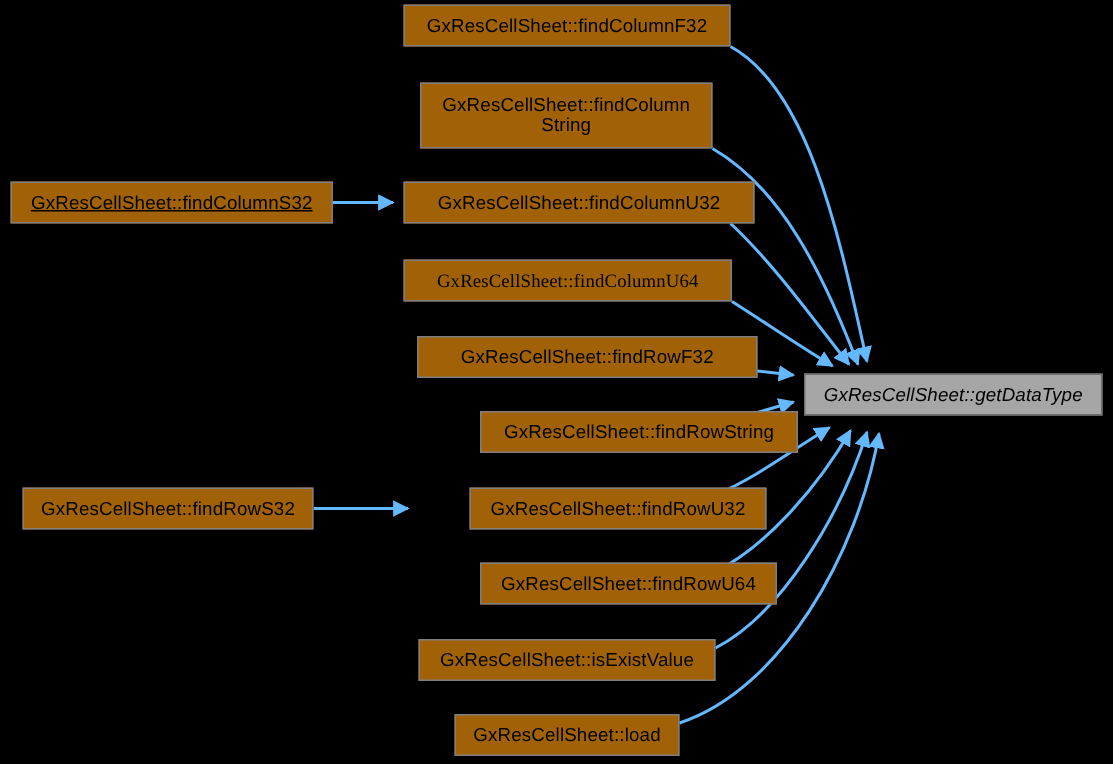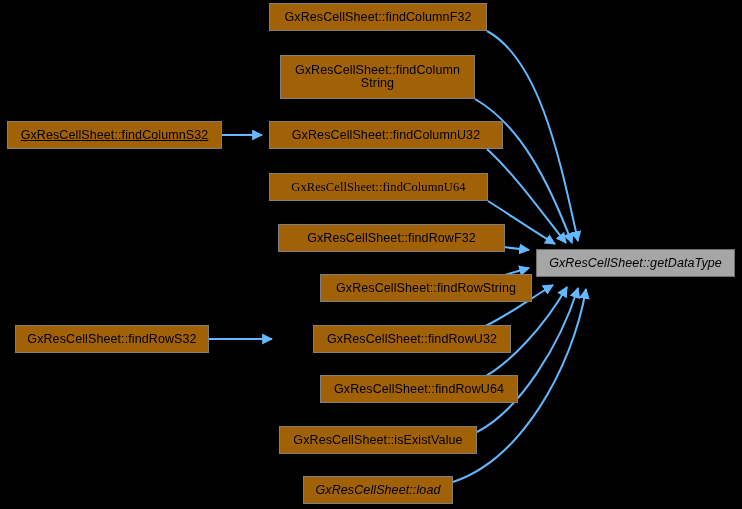--- a/index.html
+++ b/index.html
@@ -78,16 +78,16 @@
       <div class="node" style="left: 7px; top: 121px; width: 215px; height: 28px; text-decoration: underline;">GxResCellSheet::findColumnS32</div>
       <div class="node" style="left: 269px; top: 121px; width: 234px; height: 28px;">GxResCellSheet::findColumnU32</div>
       <div class="node" style="left: 269px; top: 173px; width: 219px; height: 28px; font-family: Liberation Serif, serif;">GxResCellSheet::findColumnU64</div>
       <div class="node" style="left: 278px; top: 224px; width: 227px; height: 28px;">GxResCellSheet::findRowF32</div>
       <div class="node highlight" style="left: 536px; top: 249px; width: 199px; height: 28px; font-style: italic;">GxResCellSheet::getDataType</div>
       <div class="node" style="left: 272px; top: 274px; width: 212px; height: 28px; margin-left: 48px;">GxResCellSheet::findRowString</div>
       <div class="node" style="left: 15px; top: 325px; width: 194px; height: 28px;">GxResCellSheet::findRowS32</div>
       <div class="node" style="left: 279px; top: 325px; width: 198px; height: 28px; margin-left: 34px;">GxResCellSheet::findRowU32</div>
       <div class="node" style="left: 279px; top: 375px; width: 198px; height: 28px; margin-left: 41px;">GxResCellSheet::findRowU64</div>
       <div class="node" style="left: 279px; top: 426px; width: 198px; height: 28px;">GxResCellSheet::isExistValue</div>
-      <div class="node" style="left: 303px; top: 476px; width: 150px; height: 28px; font-style: italic;">GxResCellSheet::load</div>
+      <div class="node" style="left: 303px; top: 476px; width: 150px; height: 28px;">GxResCellSheet::load</div>
     </div>
 
 </div>
 
 </body></html>

